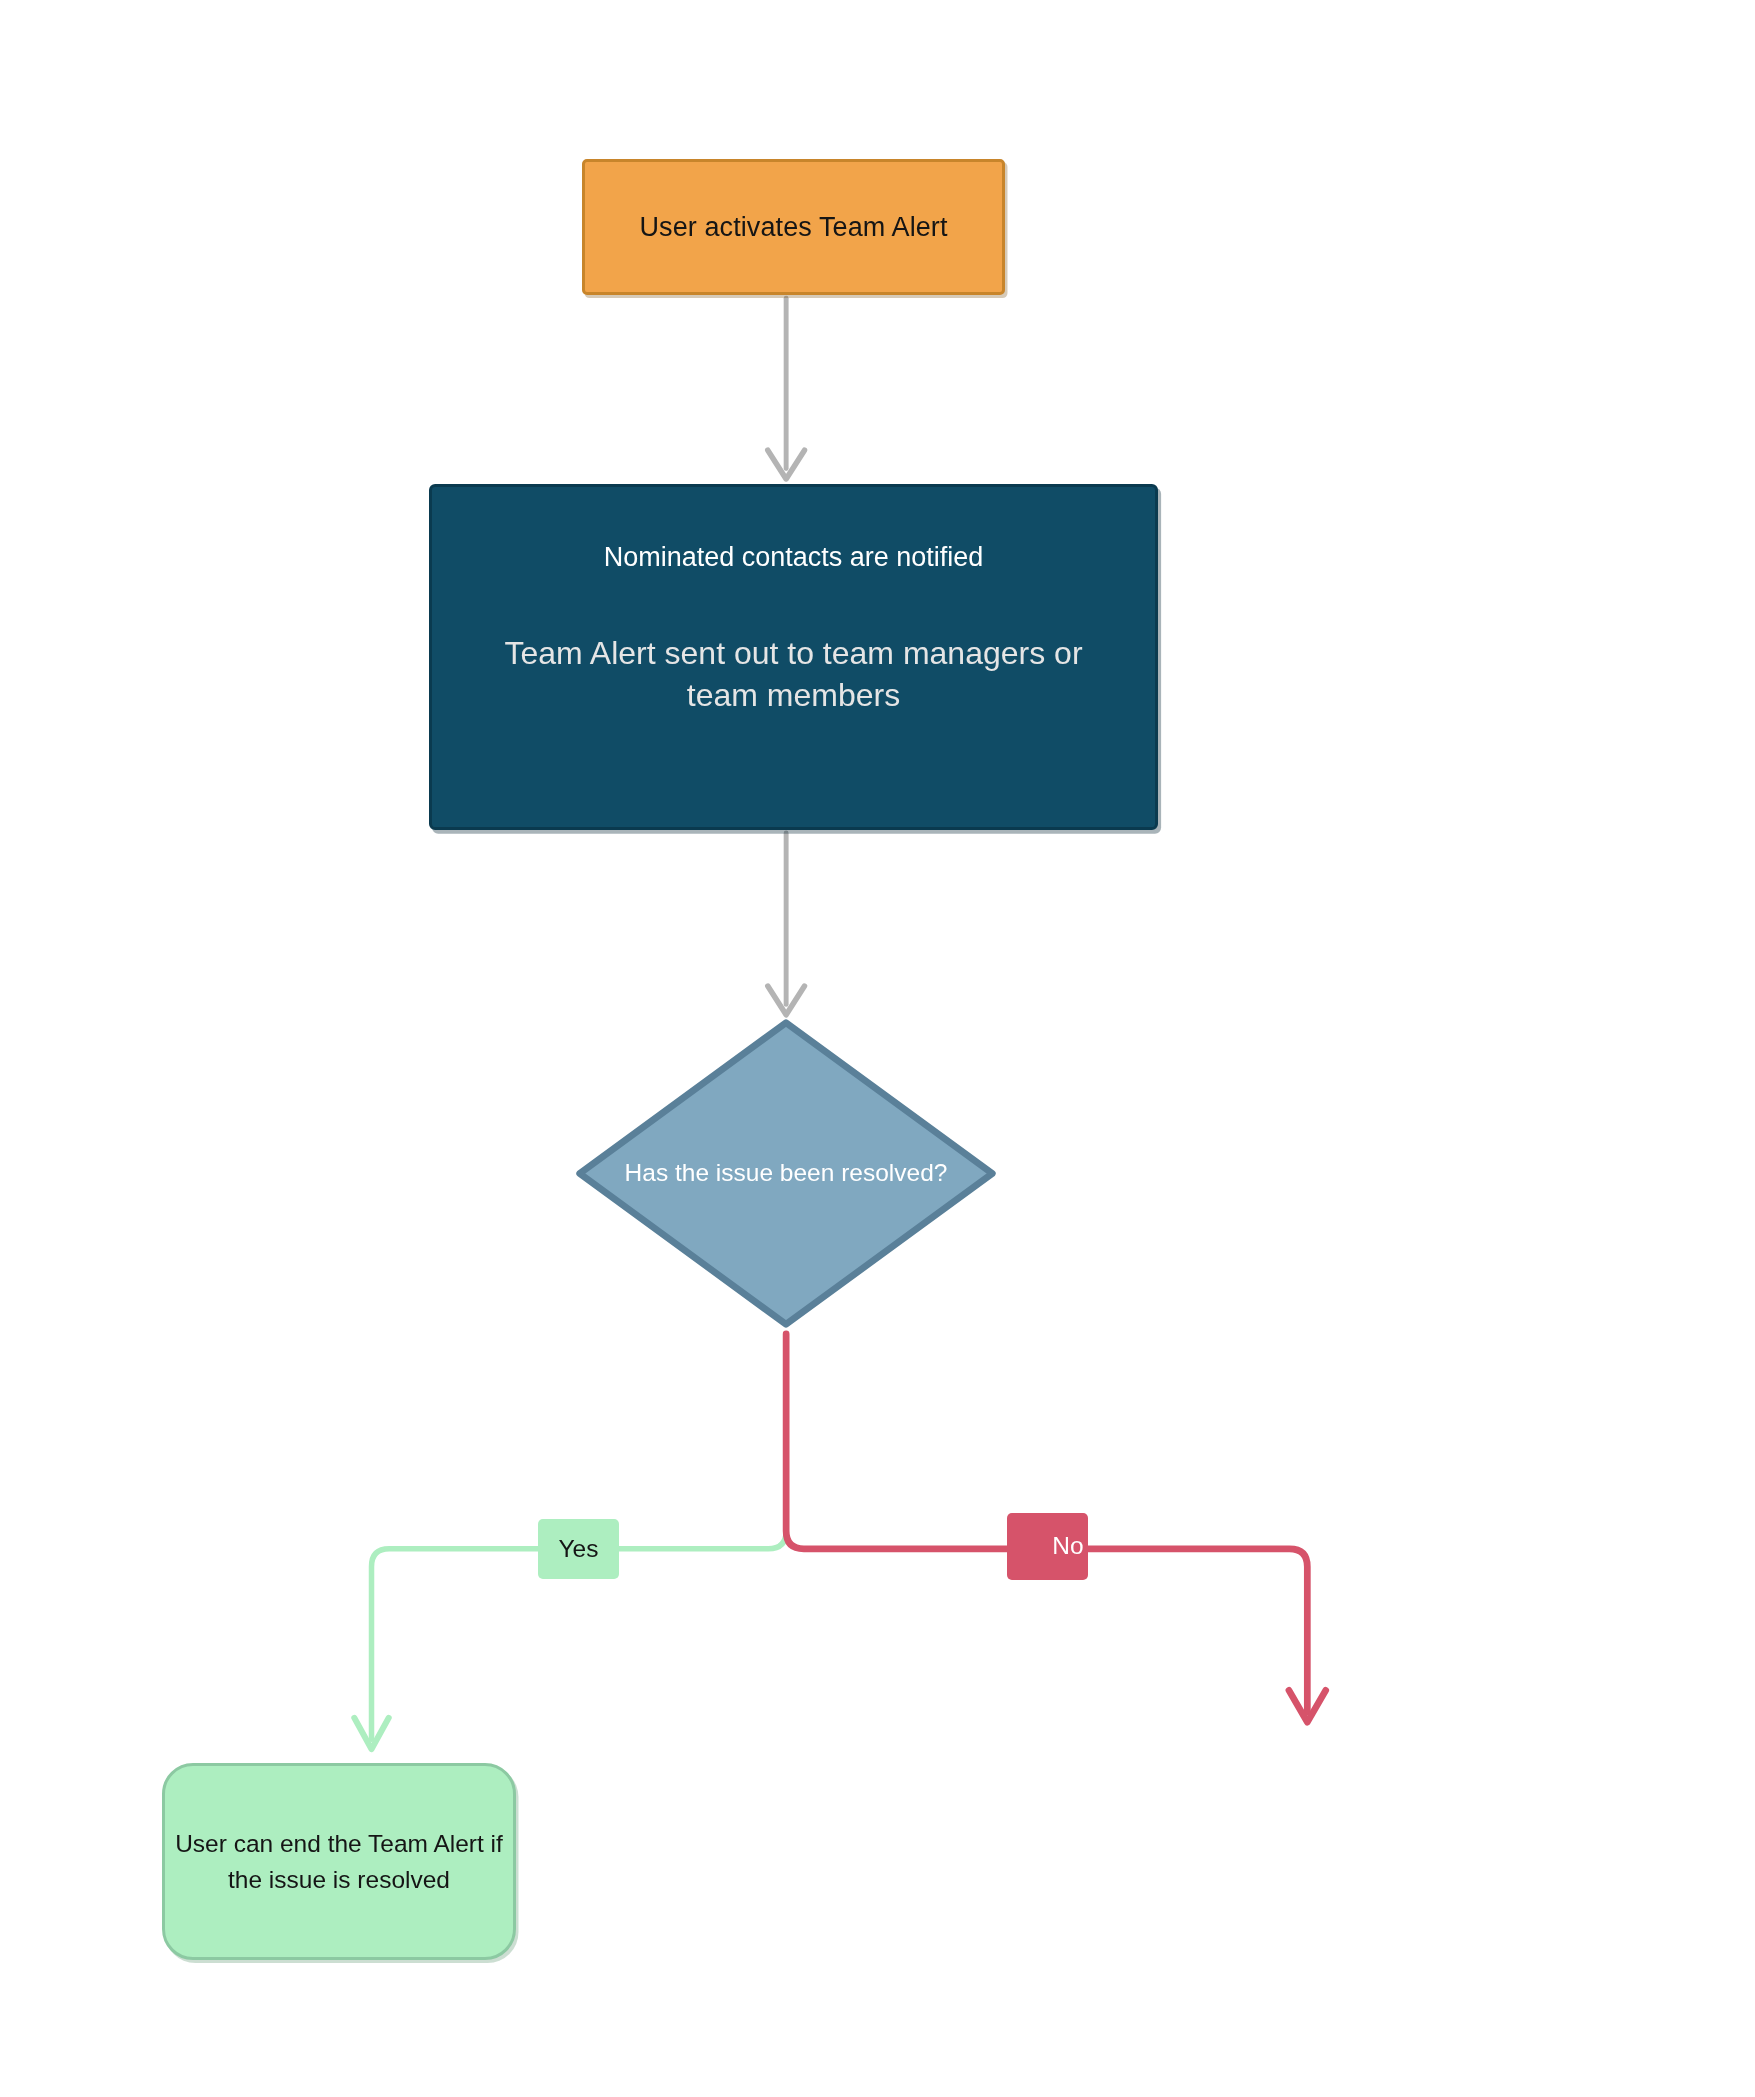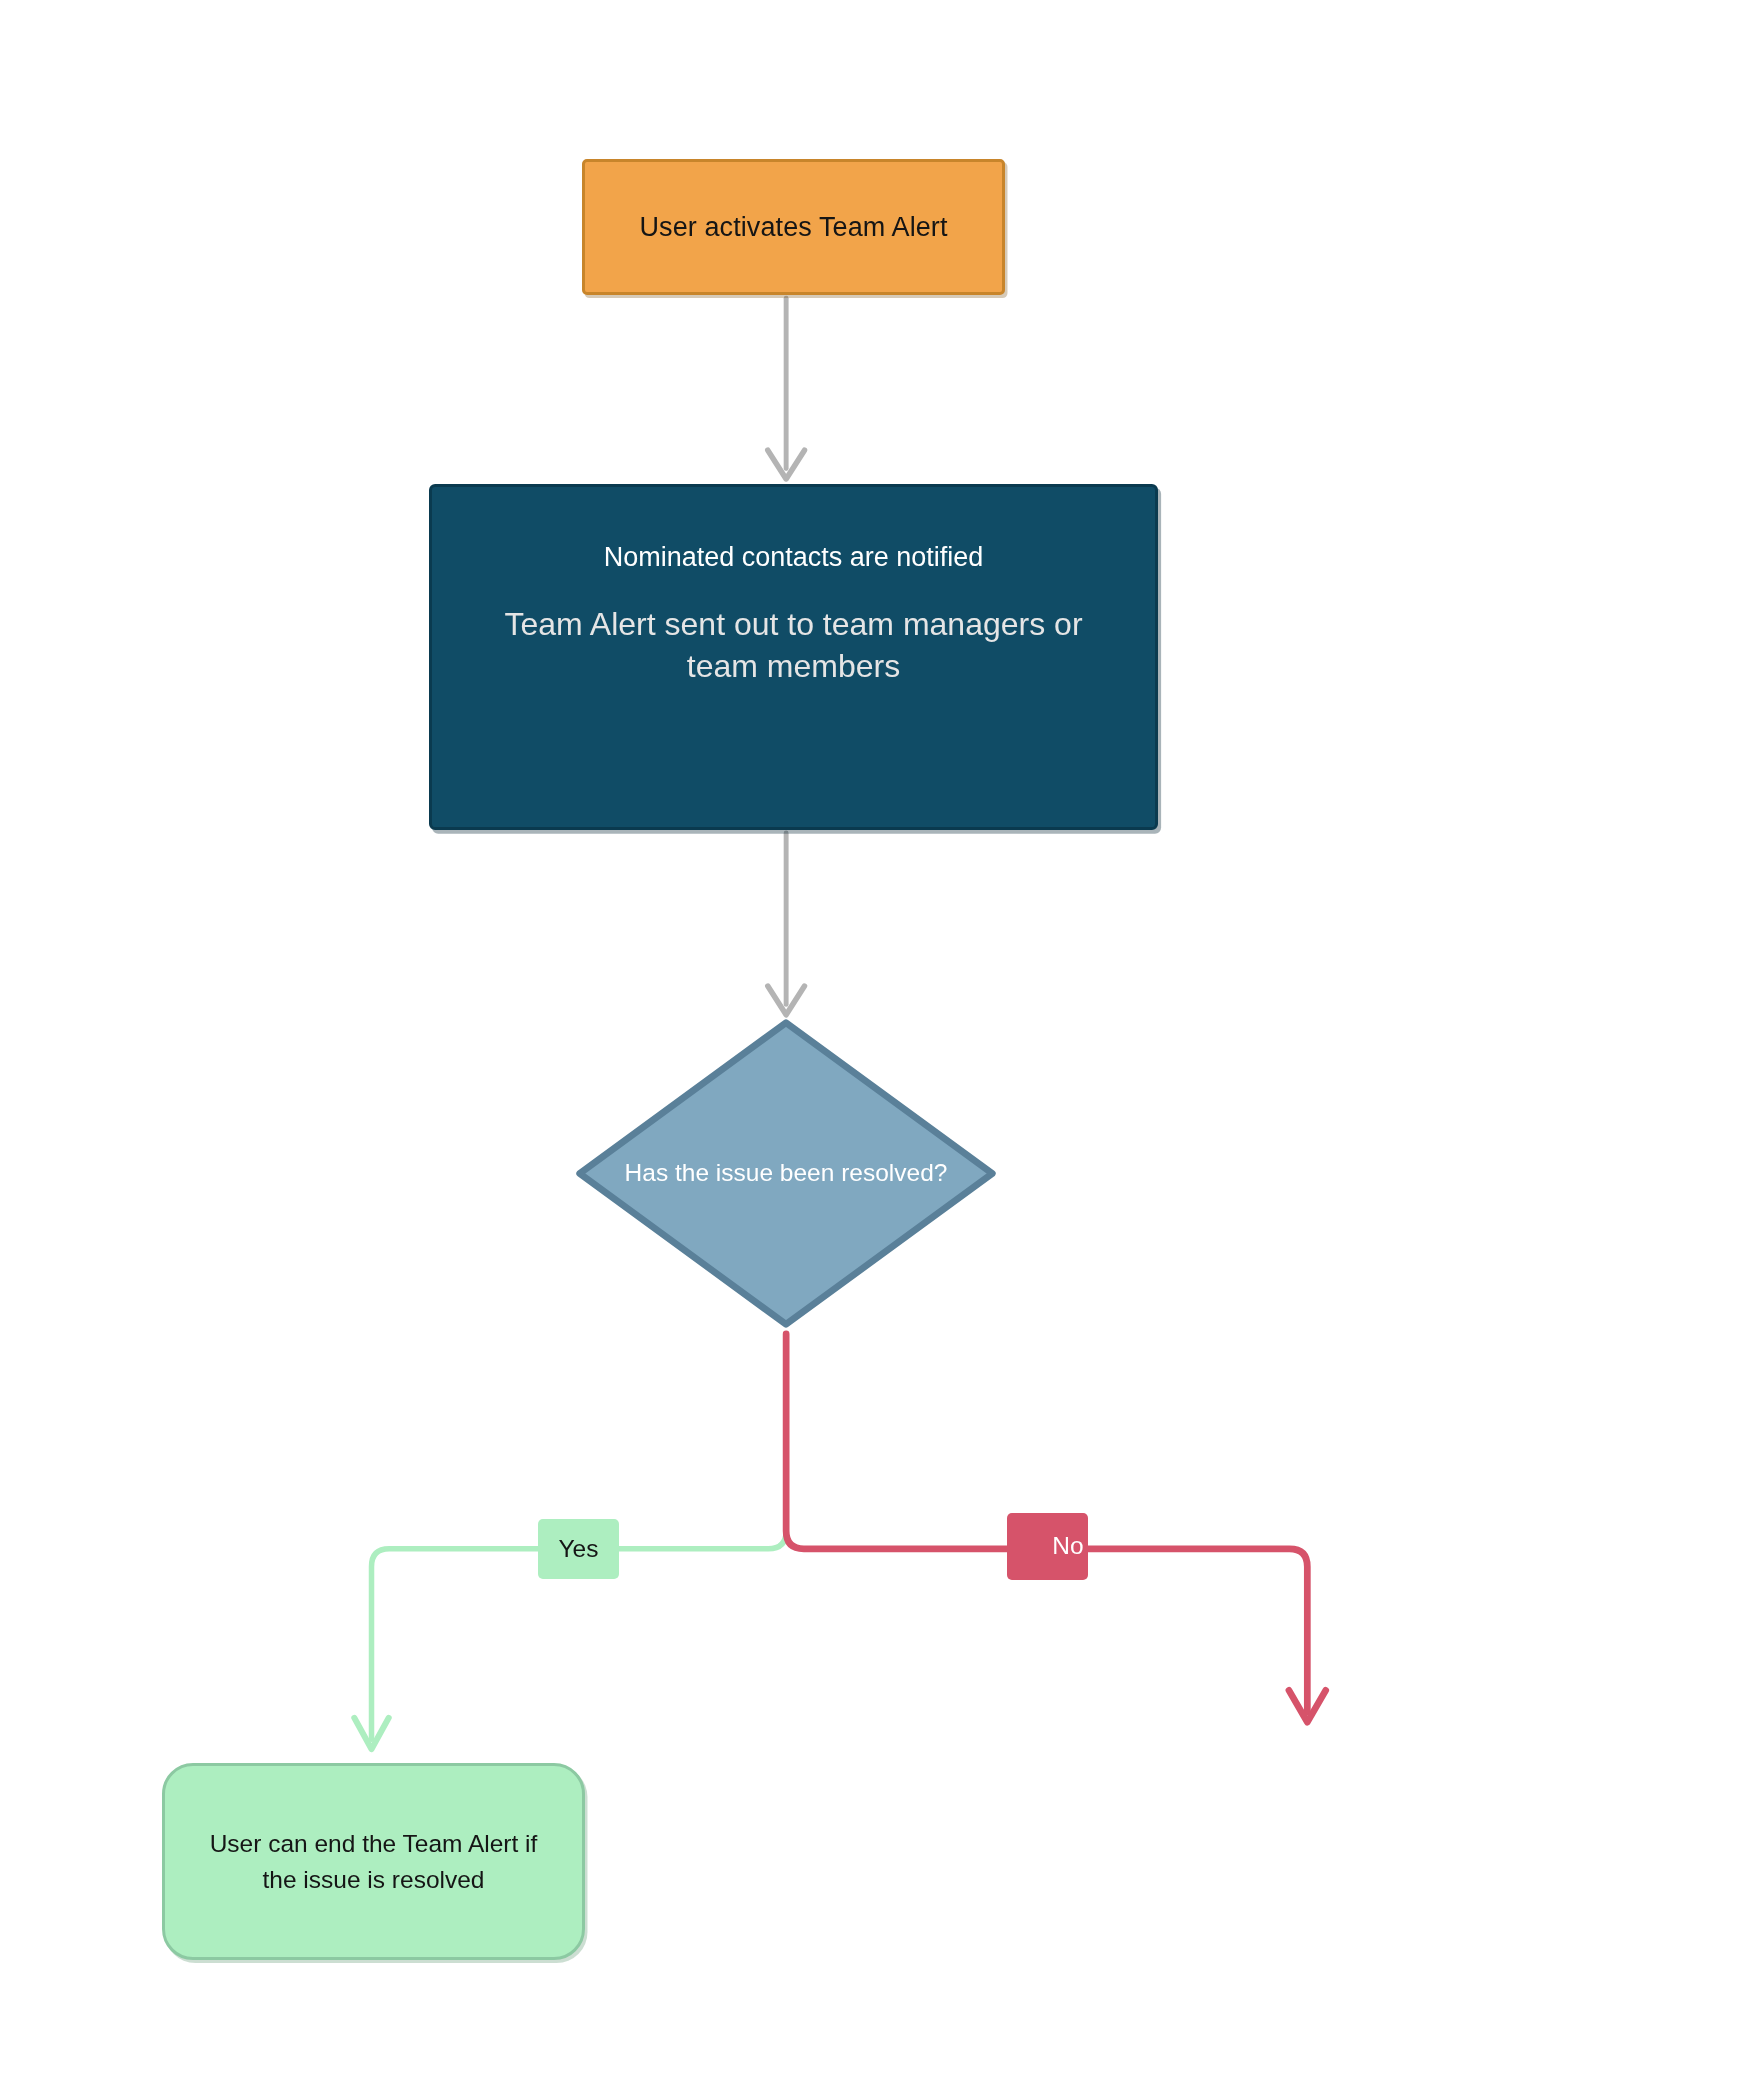--- a/index.html
+++ b/index.html
@@ -58,20 +58,21 @@
     left: 429px;
     top: 484px;
     width: 729px;
     height: 346px;
     background: #104C66;
     border: 3.1px solid #0A3A4F;
     border-radius: 6.1px;
     box-shadow: 3.1px 3.7px 0 rgba(10,40,55,0.35);
     padding: 18.4px 22px;
     justify-content: flex-start;
+    gap: 29px;
   }
   #node-notify .line1 {
     font-size: 27px;
     color: #FFFFFF;
     line-height: 1.25;
     margin-top: 36px;
   }
   #node-notify .line2 {
     font-size: 32px;
     color: #e5e5e5;
@@ -136,21 +137,21 @@
     height: 67px;
     background: #D6536A;
     color: #FFFFFF;
     padding-left: 41px;
   }
 
   
   #node-resolved {
     left: 162px;
     top: 1763px;
-    width: 423px;
+    width: 354px;
     height: 197px;
     background: #ADEEC0;
     border: 3.7px solid #8CC9A2;
     border-radius: 31px;
     box-shadow: 2.5px 3.1px 0 rgba(110,160,125,0.35);
   }
   #node-resolved .label {
     font-size: 24.5px;
     color: #151515;
     line-height: 1.45;

